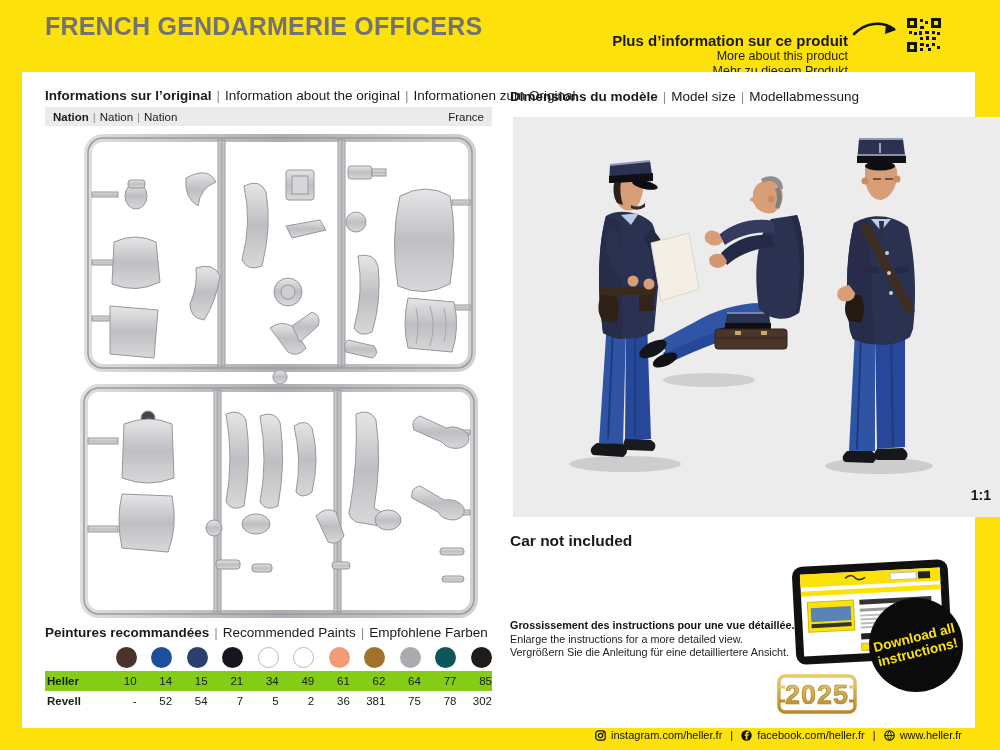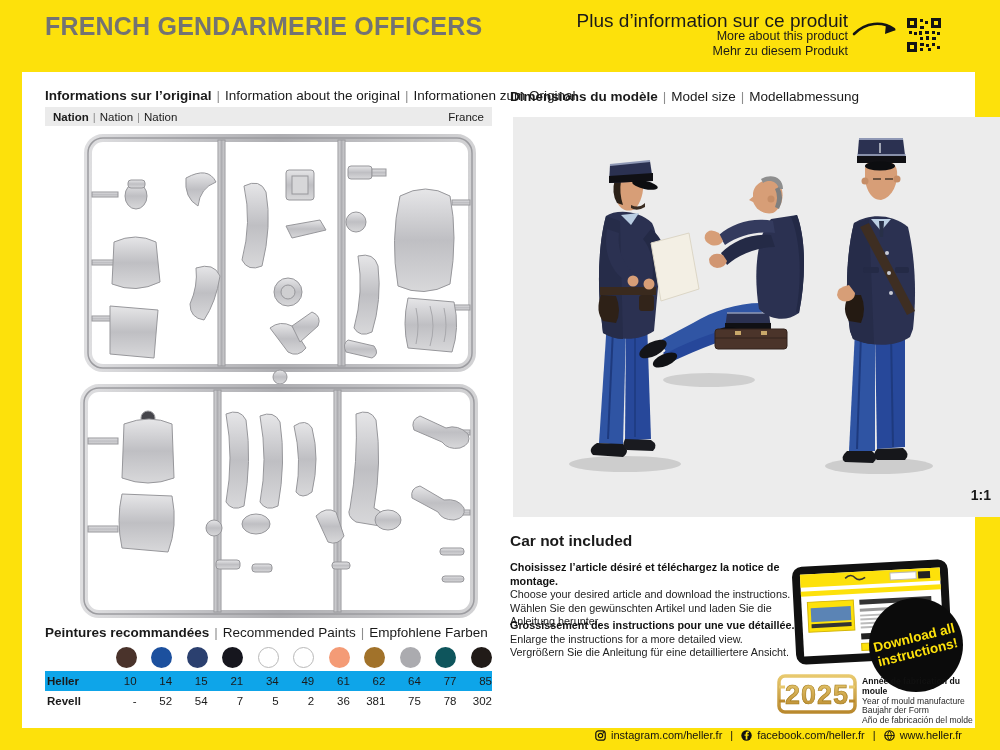--- a/index.html
+++ b/index.html
@@ -4,42 +4,42 @@
 <style>
   html,body{margin:0;padding:0;background:#FDE10B;}
   .page{position:relative;width:1000px;height:750px;background:#FDE10B;overflow:hidden;
         font-family:"Liberation Sans",sans-serif;color:#1a1a1a;}
   .sheet{position:absolute;left:22px;top:72px;width:953px;height:656px;background:#ffffff;}
 
   
   .title{position:absolute;left:45px;top:12px;font-size:25px;font-weight:bold;
          letter-spacing:.2px;color:#737373;white-space:nowrap;}
   .moreinfo{position:absolute;right:152px;top:13px;text-align:right;font-size:12.5px;line-height:15.5px;}
-  .moreinfo .fr{font-weight:normal;font-size:19px;}
+  .moreinfo .fr{font-weight:bold;font-size:15px;margin-top:20px;}
   .hdr-arrow{position:absolute;right:100px;top:18px;}
   .hdr-qr{position:absolute;right:58px;top:17px;}
 
   
   .sec-hdr{position:absolute;font-size:13.5px;white-space:nowrap;}
   .sec-hdr .b{font-weight:bold;}
   .sep{color:#8d8d8d;padding:0 5px;font-weight:normal;}
 
   
   .nation-row{position:absolute;left:23px;top:35px;width:447px;height:19px;background:#EBEBEB;
               display:flex;align-items:center;justify-content:space-between;
               padding:0 8px;box-sizing:border-box;font-size:11.5px;}
   .nation-row .b{font-weight:bold;}
   .nation-row .sep{padding:0 4px;}
   .sprue-wrap{position:absolute;left:26px;top:58px;width:444px;height:495px;}
 
   .paints-hdr{left:23px;top:553px;}
   .paint-table{position:absolute;left:23px;top:572px;width:447px;}
   .paint-row{display:grid;grid-template-columns:56px repeat(11,1fr);align-items:center;height:20px;font-size:11.5px;}
   .paint-row.swatches{height:27px;}
-  .paint-row.shade{background:#0ea5e9;}
+  .paint-row.shade{background:#84cc16;}
   .brand-cell{font-weight:bold;padding-left:2px;}
   .paint-cell{text-align:right;}
   .swatch{display:inline-block;width:21px;height:21px;border-radius:50%;vertical-align:middle;}
   .swatch.outlined{border:1.5px solid #b9b9b9;box-sizing:border-box;}
 
   
   .dim-hdr{left:488px;top:17px;}
   .figure-panel{position:absolute;left:491px;top:45px;width:492px;height:400px;background:#ECECEC;}
   .scale{position:absolute;right:14px;bottom:14px;font-size:14px;font-weight:bold;color:#1a1a1a;}
   .car-note{position:absolute;left:488px;top:460px;font-size:15.5px;font-weight:bold;}
@@ -343,25 +343,20 @@
           <path d="M344 38 L393 38" stroke="#A8B0C8" stroke-width="1.5"></path>
           <path d="M367 26 l0 10" stroke="#C9CCD6" stroke-width="1.5"></path>
           <ellipse cx="367" cy="49" rx="15" ry="4.5" fill="#0C0D10"></ellipse>
         </g>
       </svg>
       <div class="scale">1:1</div>
     </div>
 
     <div class="car-note">Car not included</div>
 
-    <div class="para para1">
-      <div class="b">Choisissez l’article désiré et téléchargez la notice de montage.</div>
-      <div>Choose your desired article and download the instructions.</div>
-      <div>Wählen Sie den gewünschten Artikel und laden Sie die Anleitung herunter.</div>
-    </div>
 
     <div class="para para2">
       <div class="b">Grossissement des instructions pour une vue détaillée.</div>
       <div>Enlarge the instructions for a more detailed view.</div>
       <div>Vergrößern Sie die Anleitung für eine detailliertere Ansicht.</div>
     </div>
 
     <div class="tablet-wrap">
       <svg width="190" height="140" viewBox="0 0 190 140" style="overflow:visible">
         <g transform="rotate(-3 80 60)">
@@ -398,26 +393,20 @@
       <defs>
         <linearGradient id="gold" x1="0" y1="0" x2="0" y2="1">
           <stop offset="0" stop-color="#E8C96E"></stop>
             <stop offset="1" stop-color="#B9892E"></stop>
         </linearGradient>
       </defs>
       <rect x="3" y="7" width="76" height="36" rx="6" fill="none" stroke="url(#gold)" stroke-width="3.5"></rect>
       <path d="M3 18 h6 M3 32 h6 M73 18 h6 M73 32 h6" stroke="url(#gold)" stroke-width="3"></path>
       <text x="41" y="35" text-anchor="middle" font-family="Liberation Sans,sans-serif" font-weight="bold" font-size="27" letter-spacing="1" fill="url(#gold)" stroke="#A07818" stroke-width="0.6">2025</text>
     </svg>
-    <div class="mould-text">
-      <div class="b">Année de fabrication du moule</div>
-      <div>Year of mould manufacture</div>
-      <div>Baujahr der Form</div>
-      <div>Año de fabricación del molde</div>
-    </div>
 
   </div>
 
   <div class="footer">
     <span class="icon">
       <svg width="11" height="11" viewBox="0 0 11 11">
           <rect x="0.8" y="0.8" width="9.4" height="9.4" rx="2.8" fill="none" stroke="#111" stroke-width="1.2"></rect>
           <circle cx="5.5" cy="5.5" r="2.2" fill="none" stroke="#111" stroke-width="1.2"></circle>
           <circle cx="8.4" cy="2.7" r="0.8" fill="#111"></circle>
         </svg>

